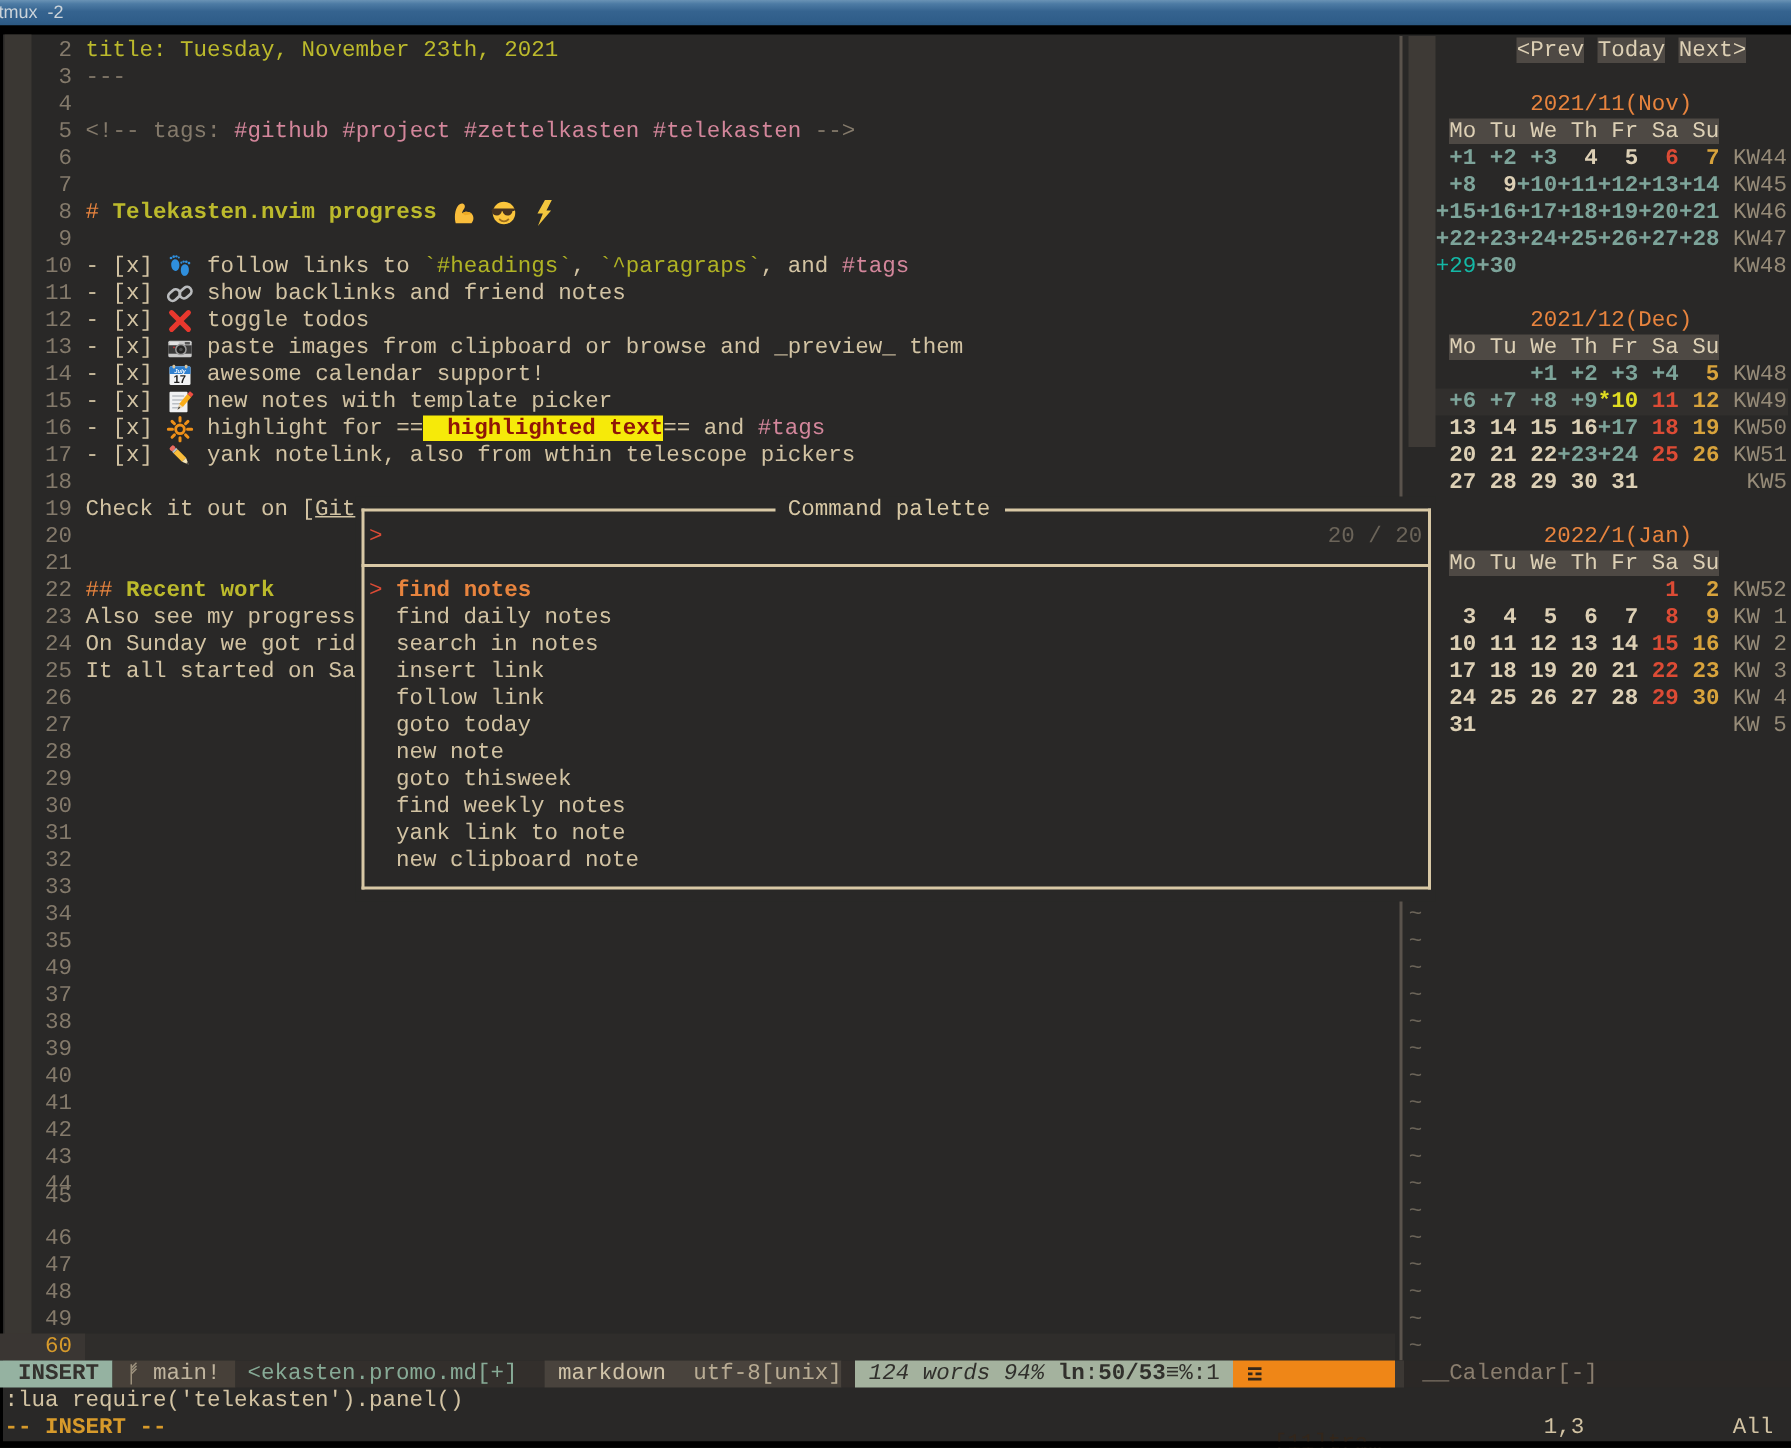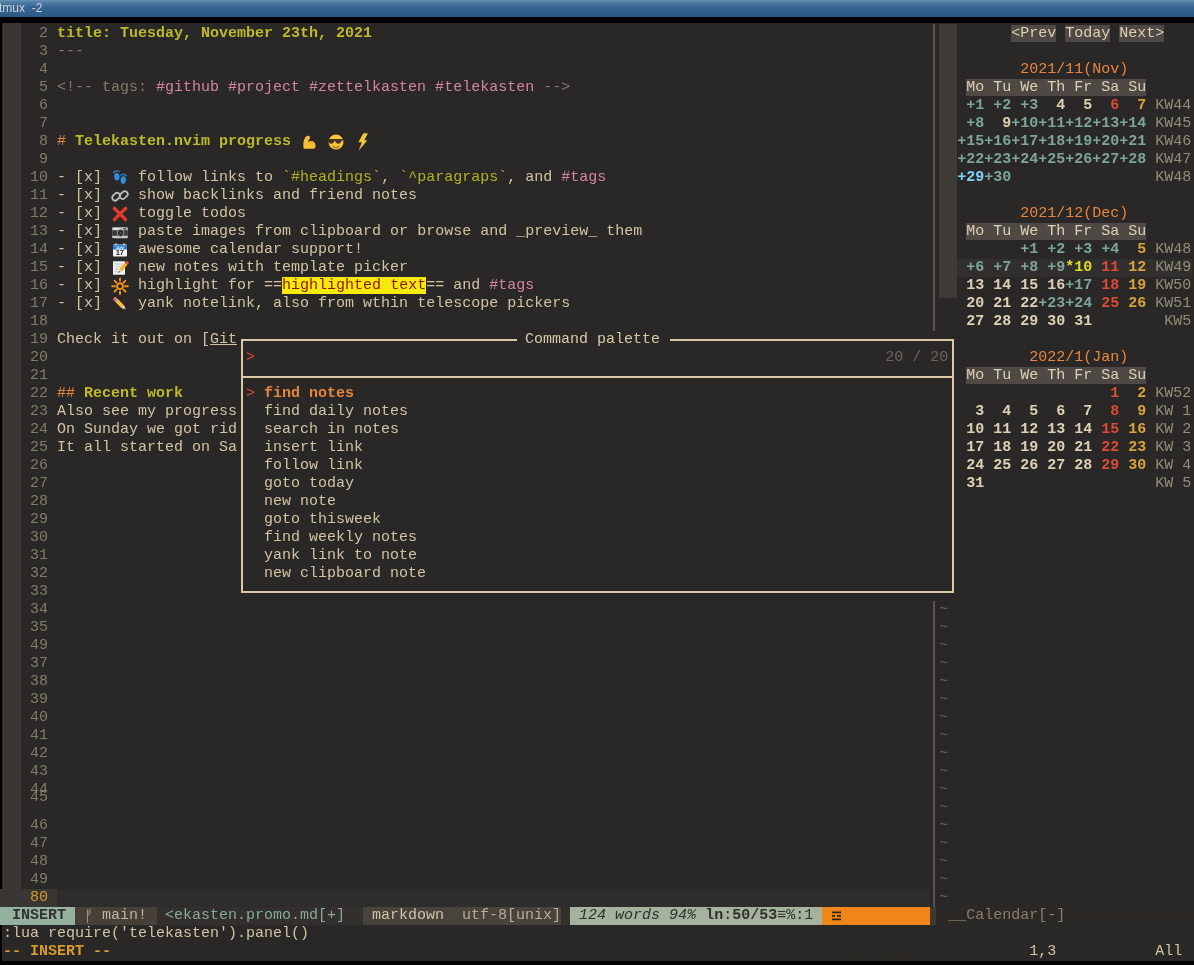--- a/index.html
+++ b/index.html
@@ -17,31 +17,31 @@
 <div class="abs" style="left:3px;top:23px;width:18px;height:884px;background:#3a3733"></div>
 
 <div class="abs" style="left:0px;top:889px;width:57px;height:18px;background:#3a3633"></div>
 <div class="abs" style="left:57px;top:889px;width:873px;height:18px;background:#2f2d2b"></div>
 
 <div class="abs" style="left:932.5px;top:24px;width:2px;height:883px;background:#5a534c"></div>
 
 <div class="abs" style="left:939px;top:259px;width:253px;height:18px;background:#312f2d"></div>
 
 <div class="abs" style="left:939px;top:24px;width:18px;height:274px;background:#3e3a36"></div>
-<div class="r" style="top:25px;">   <span style="color:#847a6b;"> 2</span> <span style="color:#bcba2c;font-weight:bold;">title: Tuesday, November 23th, 2021</span></div>
+<div class="r" style="top:25px;">   <span style="color:#847a6b;"> 2</span> <span style="color:#bcba2c;font-weight:normal;">title: Tuesday, November 23th, 2021</span></div>
 <div class="r" style="top:43px;">   <span style="color:#847a6b;"> 3</span> <span style="color:#847a6b;">---</span></div>
 <div class="r" style="top:79px;">   <span style="color:#847a6b;"> 5</span> <span style="color:#847a6b;">&lt;!-- tags: </span><span style="color:#d3869b;">#github #project #zettelkasten #telekasten</span><span style="color:#847a6b;"> --&gt;</span></div>
 <div class="r" style="top:133px;">   <span style="color:#847a6b;"> 8</span> <span style="color:#e8843e;"># </span><span style="color:#bcba2c;font-weight:bold;">Telekasten.nvim progress</span></div>
 <div class="r" style="top:169px;">   <span style="color:#847a6b;">10</span> <span style="color:#d2c3a3;">- [x] </span>  <span style="color:#d2c3a3;"> follow links to </span><span style="color:#b0b324;">`#headings`</span><span style="color:#d2c3a3;">, </span><span style="color:#b0b324;">`^paragraps`</span><span style="color:#d2c3a3;">, and </span><span style="color:#d3869b;">#tags</span></div>
 <div class="r" style="top:187px;">   <span style="color:#847a6b;">11</span> <span style="color:#d2c3a3;">- [x] </span>  <span style="color:#d2c3a3;"> show backlinks and friend notes</span></div>
 <div class="r" style="top:205px;">   <span style="color:#847a6b;">12</span> <span style="color:#d2c3a3;">- [x] </span>  <span style="color:#d2c3a3;"> toggle todos</span></div>
 <div class="r" style="top:223px;">   <span style="color:#847a6b;">13</span> <span style="color:#d2c3a3;">- [x] </span>  <span style="color:#d2c3a3;"> paste images from clipboard or browse and _preview_ them</span></div>
 <div class="r" style="top:241px;">   <span style="color:#847a6b;">14</span> <span style="color:#d2c3a3;">- [x] </span>  <span style="color:#d2c3a3;"> awesome calendar support!</span></div>
 <div class="r" style="top:259px;">   <span style="color:#847a6b;">15</span> <span style="color:#d2c3a3;">- [x] </span>  <span style="color:#d2c3a3;"> new notes with template picker</span></div>
-<div class="r" style="top:277px;">   <span style="color:#847a6b;">16</span> <span style="color:#d2c3a3;">- [x] </span>  <span style="color:#d2c3a3;"> highlight for ==</span><span style="color:#8e1507;font-weight:normal;background:#f6ea09;">highlighted text</span><span style="color:#d2c3a3;">== and </span><span style="color:#d3869b;">#tags</span></div>
+<div class="r" style="top:277px;">   <span style="color:#847a6b;">16</span> <span style="color:#d2c3a3;">- [x] </span>  <span style="color:#d2c3a3;"> highlight for ==</span><span style="color:#8e1507;font-weight:bold;background:#f6ea09;padding-left:16px;">highlighted text</span><span style="color:#d2c3a3;">== and </span><span style="color:#d3869b;">#tags</span></div>
 <div class="r" style="top:295px;">   <span style="color:#847a6b;">17</span> <span style="color:#d2c3a3;">- [x] </span>  <span style="color:#d2c3a3;"> yank notelink, also from wthin telescope pickers</span></div>
 <div class="r" style="top:331px;">   <span style="color:#847a6b;">19</span> <span style="color:#d2c3a3;">Check it out on [</span><span style="color:#d2c3a3;text-decoration:underline;">Git</span></div>
 <div class="r" style="top:385px;">   <span style="color:#847a6b;">22</span> <span style="color:#e8843e;">## </span><span style="color:#bcba2c;font-weight:bold;">Recent work</span></div>
 <div class="r" style="top:403px;">   <span style="color:#847a6b;">23</span> <span style="color:#d2c3a3;">Also see my progress</span></div>
 <div class="r" style="top:421px;">   <span style="color:#847a6b;">24</span> <span style="color:#d2c3a3;">On Sunday we got rid</span></div>
 <div class="r" style="top:439px;">   <span style="color:#847a6b;">25</span> <span style="color:#d2c3a3;">It all started on Sa</span></div>
 <div class="r" style="top:61px;">   <span style="color:#847a6b;"> 4</span> </div>
 <div class="r" style="top:97px;">   <span style="color:#847a6b;"> 6</span> </div>
 <div class="r" style="top:115px;">   <span style="color:#847a6b;"> 7</span> </div>
 <div class="r" style="top:151px;">   <span style="color:#847a6b;"> 9</span> </div>
@@ -65,29 +65,29 @@
 <div class="r" style="top:709px;">   <span style="color:#847a6b;">40</span> </div>
 <div class="r" style="top:727px;">   <span style="color:#847a6b;">41</span> </div>
 <div class="r" style="top:745px;">   <span style="color:#847a6b;">42</span> </div>
 <div class="r" style="top:763px;">   <span style="color:#847a6b;">43</span> </div>
 <div class="r" style="top:781px;">   <span style="color:#847a6b;">44</span> </div>
 <div class="r" style="top:789px;">   <span style="color:#847a6b;">45</span> </div>
 <div class="r" style="top:817px;">   <span style="color:#847a6b;">46</span> </div>
 <div class="r" style="top:835px;">   <span style="color:#847a6b;">47</span> </div>
 <div class="r" style="top:853px;">   <span style="color:#847a6b;">48</span> </div>
 <div class="r" style="top:871px;">   <span style="color:#847a6b;">49</span> </div>
-<div class="r" style="top:889px;">   <span style="color:#d79a2b;">80</span> </div>
+<div class="r" style="top:889px;">   <span style="color:#d79a2b;">60</span> </div>
 <div class="r" style="top:25px;">                                                                                                                <span style="color:#ddd0b5;background:#4e4944;">&lt;Prev</span> <span style="color:#ddd0b5;background:#4e4944;">Today</span> <span style="color:#ddd0b5;background:#4e4944;">Next&gt;</span></div>
 <div class="r" style="top:61px;">                                                                                                                 <span style="color:#e8843e;">2021/11(Nov)</span></div>
 <div class="r" style="top:79px;">                                                                                                           <span style="color:#ddd0b5;background:#4e4944;">Mo Tu We Th Fr Sa Su</span></div>
 <div class="r" style="top:97px;">                                                                                                          <span style="color:#7da49a;font-weight:bold;"> +1</span><span style="color:#7da49a;font-weight:bold;"> +2</span><span style="color:#7da49a;font-weight:bold;"> +3</span><span style="color:#ddd0b5;font-weight:bold;">  4</span><span style="color:#ddd0b5;font-weight:bold;">  5</span><span style="color:#dc4b35;font-weight:bold;">  6</span><span style="color:#d8a33c;font-weight:bold;">  7</span> <span style="color:#968b78;">KW44</span></div>
 <div class="r" style="top:115px;">                                                                                                          <span style="color:#7da49a;font-weight:bold;"> +8</span><span style="color:#ddd0b5;font-weight:bold;">  9</span><span style="color:#7da49a;font-weight:bold;">+10</span><span style="color:#7da49a;font-weight:bold;">+11</span><span style="color:#7da49a;font-weight:bold;">+12</span><span style="color:#7da49a;font-weight:bold;">+13</span><span style="color:#7da49a;font-weight:bold;">+14</span> <span style="color:#968b78;">KW45</span></div>
 <div class="r" style="top:133px;">                                                                                                          <span style="color:#7da49a;font-weight:bold;">+15</span><span style="color:#7da49a;font-weight:bold;">+16</span><span style="color:#7da49a;font-weight:bold;">+17</span><span style="color:#7da49a;font-weight:bold;">+18</span><span style="color:#7da49a;font-weight:bold;">+19</span><span style="color:#7da49a;font-weight:bold;">+20</span><span style="color:#7da49a;font-weight:bold;">+21</span> <span style="color:#968b78;">KW46</span></div>
 <div class="r" style="top:151px;">                                                                                                          <span style="color:#7da49a;font-weight:bold;">+22</span><span style="color:#7da49a;font-weight:bold;">+23</span><span style="color:#7da49a;font-weight:bold;">+24</span><span style="color:#7da49a;font-weight:bold;">+25</span><span style="color:#7da49a;font-weight:bold;">+26</span><span style="color:#7da49a;font-weight:bold;">+27</span><span style="color:#7da49a;font-weight:bold;">+28</span> <span style="color:#968b78;">KW47</span></div>
-<div class="r" style="top:169px;">                                                                                                          <span style="color:#7dd3fc;font-weight:bold;">+29</span><span style="color:#7da49a;font-weight:bold;">+30</span>                <span style="color:#968b78;">KW48</span></div>
+<div class="r" style="top:169px;">                                                                                                          <span style="color:#14b8a6;font-weight:normal;">+29</span><span style="color:#7da49a;font-weight:bold;">+30</span>                <span style="color:#968b78;">KW48</span></div>
 <div class="r" style="top:205px;">                                                                                                                 <span style="color:#e8843e;">2021/12(Dec)</span></div>
 <div class="r" style="top:223px;">                                                                                                           <span style="color:#ddd0b5;background:#4e4944;">Mo Tu We Th Fr Sa Su</span></div>
 <div class="r" style="top:241px;">                                                                                                                <span style="color:#7da49a;font-weight:bold;"> +1</span><span style="color:#7da49a;font-weight:bold;"> +2</span><span style="color:#7da49a;font-weight:bold;"> +3</span><span style="color:#7da49a;font-weight:bold;"> +4</span><span style="color:#d8a33c;font-weight:bold;">  5</span> <span style="color:#968b78;">KW48</span></div>
 <div class="r" style="top:259px;">                                                                                                          <span style="color:#7da49a;font-weight:bold;"> +6</span><span style="color:#7da49a;font-weight:bold;"> +7</span><span style="color:#7da49a;font-weight:bold;"> +8</span><span style="color:#7da49a;font-weight:bold;"> +9</span><span style="color:#e0dd21;font-weight:bold;">*10</span><span style="color:#dc4b35;font-weight:bold;"> 11</span><span style="color:#d8a33c;font-weight:bold;"> 12</span> <span style="color:#968b78;">KW49</span></div>
 <div class="r" style="top:277px;">                                                                                                          <span style="color:#ddd0b5;font-weight:bold;"> 13</span><span style="color:#ddd0b5;font-weight:bold;"> 14</span><span style="color:#ddd0b5;font-weight:bold;"> 15</span><span style="color:#ddd0b5;font-weight:bold;"> 16</span><span style="color:#7da49a;font-weight:bold;">+17</span><span style="color:#dc4b35;font-weight:bold;"> 18</span><span style="color:#d8a33c;font-weight:bold;"> 19</span> <span style="color:#968b78;">KW50</span></div>
 <div class="r" style="top:295px;">                                                                                                          <span style="color:#ddd0b5;font-weight:bold;"> 20</span><span style="color:#ddd0b5;font-weight:bold;"> 21</span><span style="color:#ddd0b5;font-weight:bold;"> 22</span><span style="color:#7da49a;font-weight:bold;">+23</span><span style="color:#7da49a;font-weight:bold;">+24</span><span style="color:#dc4b35;font-weight:bold;"> 25</span><span style="color:#d8a33c;font-weight:bold;"> 26</span> <span style="color:#968b78;">KW51</span></div>
 <div class="r" style="top:313px;">                                                                                                          <span style="color:#ddd0b5;font-weight:bold;"> 27</span><span style="color:#ddd0b5;font-weight:bold;"> 28</span><span style="color:#ddd0b5;font-weight:bold;"> 29</span><span style="color:#ddd0b5;font-weight:bold;"> 30</span><span style="color:#ddd0b5;font-weight:bold;"> 31</span>       <span style="color:#968b78;"> KW5</span></div>
 <div class="r" style="top:349px;">                                                                                                                  <span style="color:#e8843e;">2022/1(Jan)</span></div>
 <div class="r" style="top:367px;">                                                                                                           <span style="color:#ddd0b5;background:#4e4944;">Mo Tu We Th Fr Sa Su</span></div>
 <div class="r" style="top:385px;">                                                                                                                         <span style="color:#dc4b35;font-weight:bold;">  1</span><span style="color:#d8a33c;font-weight:bold;">  2</span> <span style="color:#968b78;">KW52</span></div>

